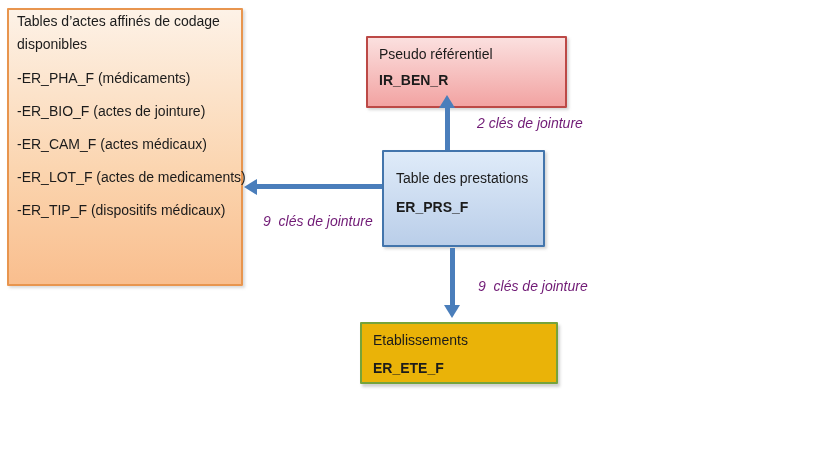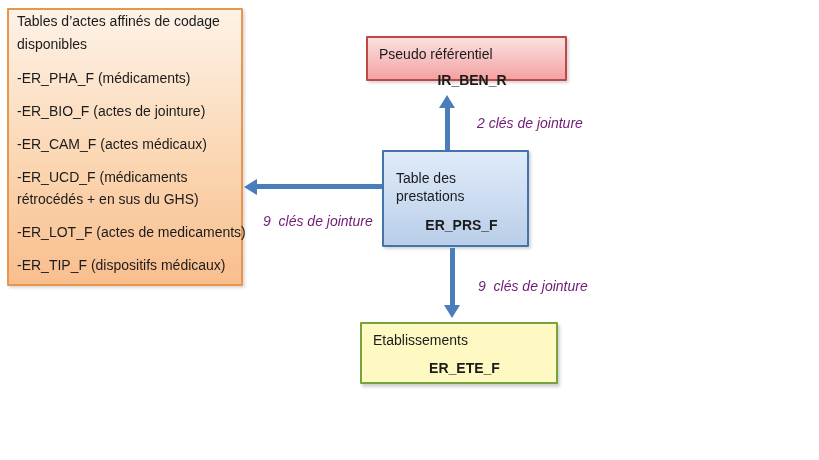--- a/index.html
+++ b/index.html
@@ -40,55 +40,55 @@
   .item {
     white-space: pre;
     line-height: 22px;
     margin: 11px 0 0 0;
   }
   .item b { font-weight: normal; }
 
   
   .pseudo-box {
     left: 366px; top: 36px;
-    width: 201px; height: 45px;
+    width: 201px; height: 72px;
     border: 2px solid #BC4946;
     background: linear-gradient(180deg, #FBE0DF 0%, #F2A3A2 100%);
     box-shadow: 2px 2px 3px rgba(150,150,150,0.4);
     padding: 7px 0 0 11px;
     font-size: 14px;
   }
   .pseudo-box .box-name { margin-top: 8px; }
 
   
   .prest-box {
     left: 382px; top: 150px;
-    width: 147px; height: 97px;
+    width: 163px; height: 97px;
     border: 2px solid #4375AC;
     background: linear-gradient(180deg, #DFEBF9 0%, #BACEE9 100%);
     box-shadow: 2px 2px 3px rgba(150,150,150,0.4);
     padding: 17px 0 0 12px;
     font-size: 14px;
   }
   .prest-box .box-name { margin-top: 11px; }
 
   
   .etab-box {
     left: 360px; top: 322px;
     width: 198px; height: 62px;
     border: 2px solid #76A33B;
-    background: #fef9c3;
+    background: #eab308;
     box-shadow: 2px 3px 3px rgba(150,150,150,0.45);
     padding: 7px 0 0 11px;
     font-size: 14px;
   }
   .etab-box .box-name { margin-top: 10px; }
 
   .box-label { line-height: 18px; }
-  .box-name  { font-weight: bold; line-height: 18px; text-align: center; }
+  .box-name  { font-weight: bold; line-height: 18px; }
 
   
   .shaft {
     position: absolute;
     background: #4A7EBB;
   }
   .head {
     position: absolute;
     width: 0; height: 0;
   }
@@ -137,22 +137,20 @@
   <div class="box coding-box">
     <div class="coding-title">Tables d’actes affinés de codage
 disponibles</div>
 
     <div class="item"><span>-</span><b>ER_PHA_F</b><span> (médicaments)</span></div>
 
     <div class="item"><span>-</span><b>ER_BIO_F</b><span> (actes de jointure)</span></div>
 
     <div class="item"><span>-</span><b>ER_CAM_F</b><span> (actes médicaux)</span></div>
 
-    <div class="item"><span>-</span><b>ER_UCD_F</b><span> (médicaments
-rétrocédés + en sus du GHS)</span></div>
 
     <div class="item"><span>-</span><b>ER_LOT_F</b><span> (actes de medicaments)</span></div>
 
     <div class="item"><span>-</span><b>ER_TIP_F</b><span> (dispositifs médicaux)</span></div>
   </div>
 
   <div class="box pseudo-box">
     <div class="box-label">Pseudo référentiel</div>
     <div class="box-name">IR_BEN_R</div>
   </div>

